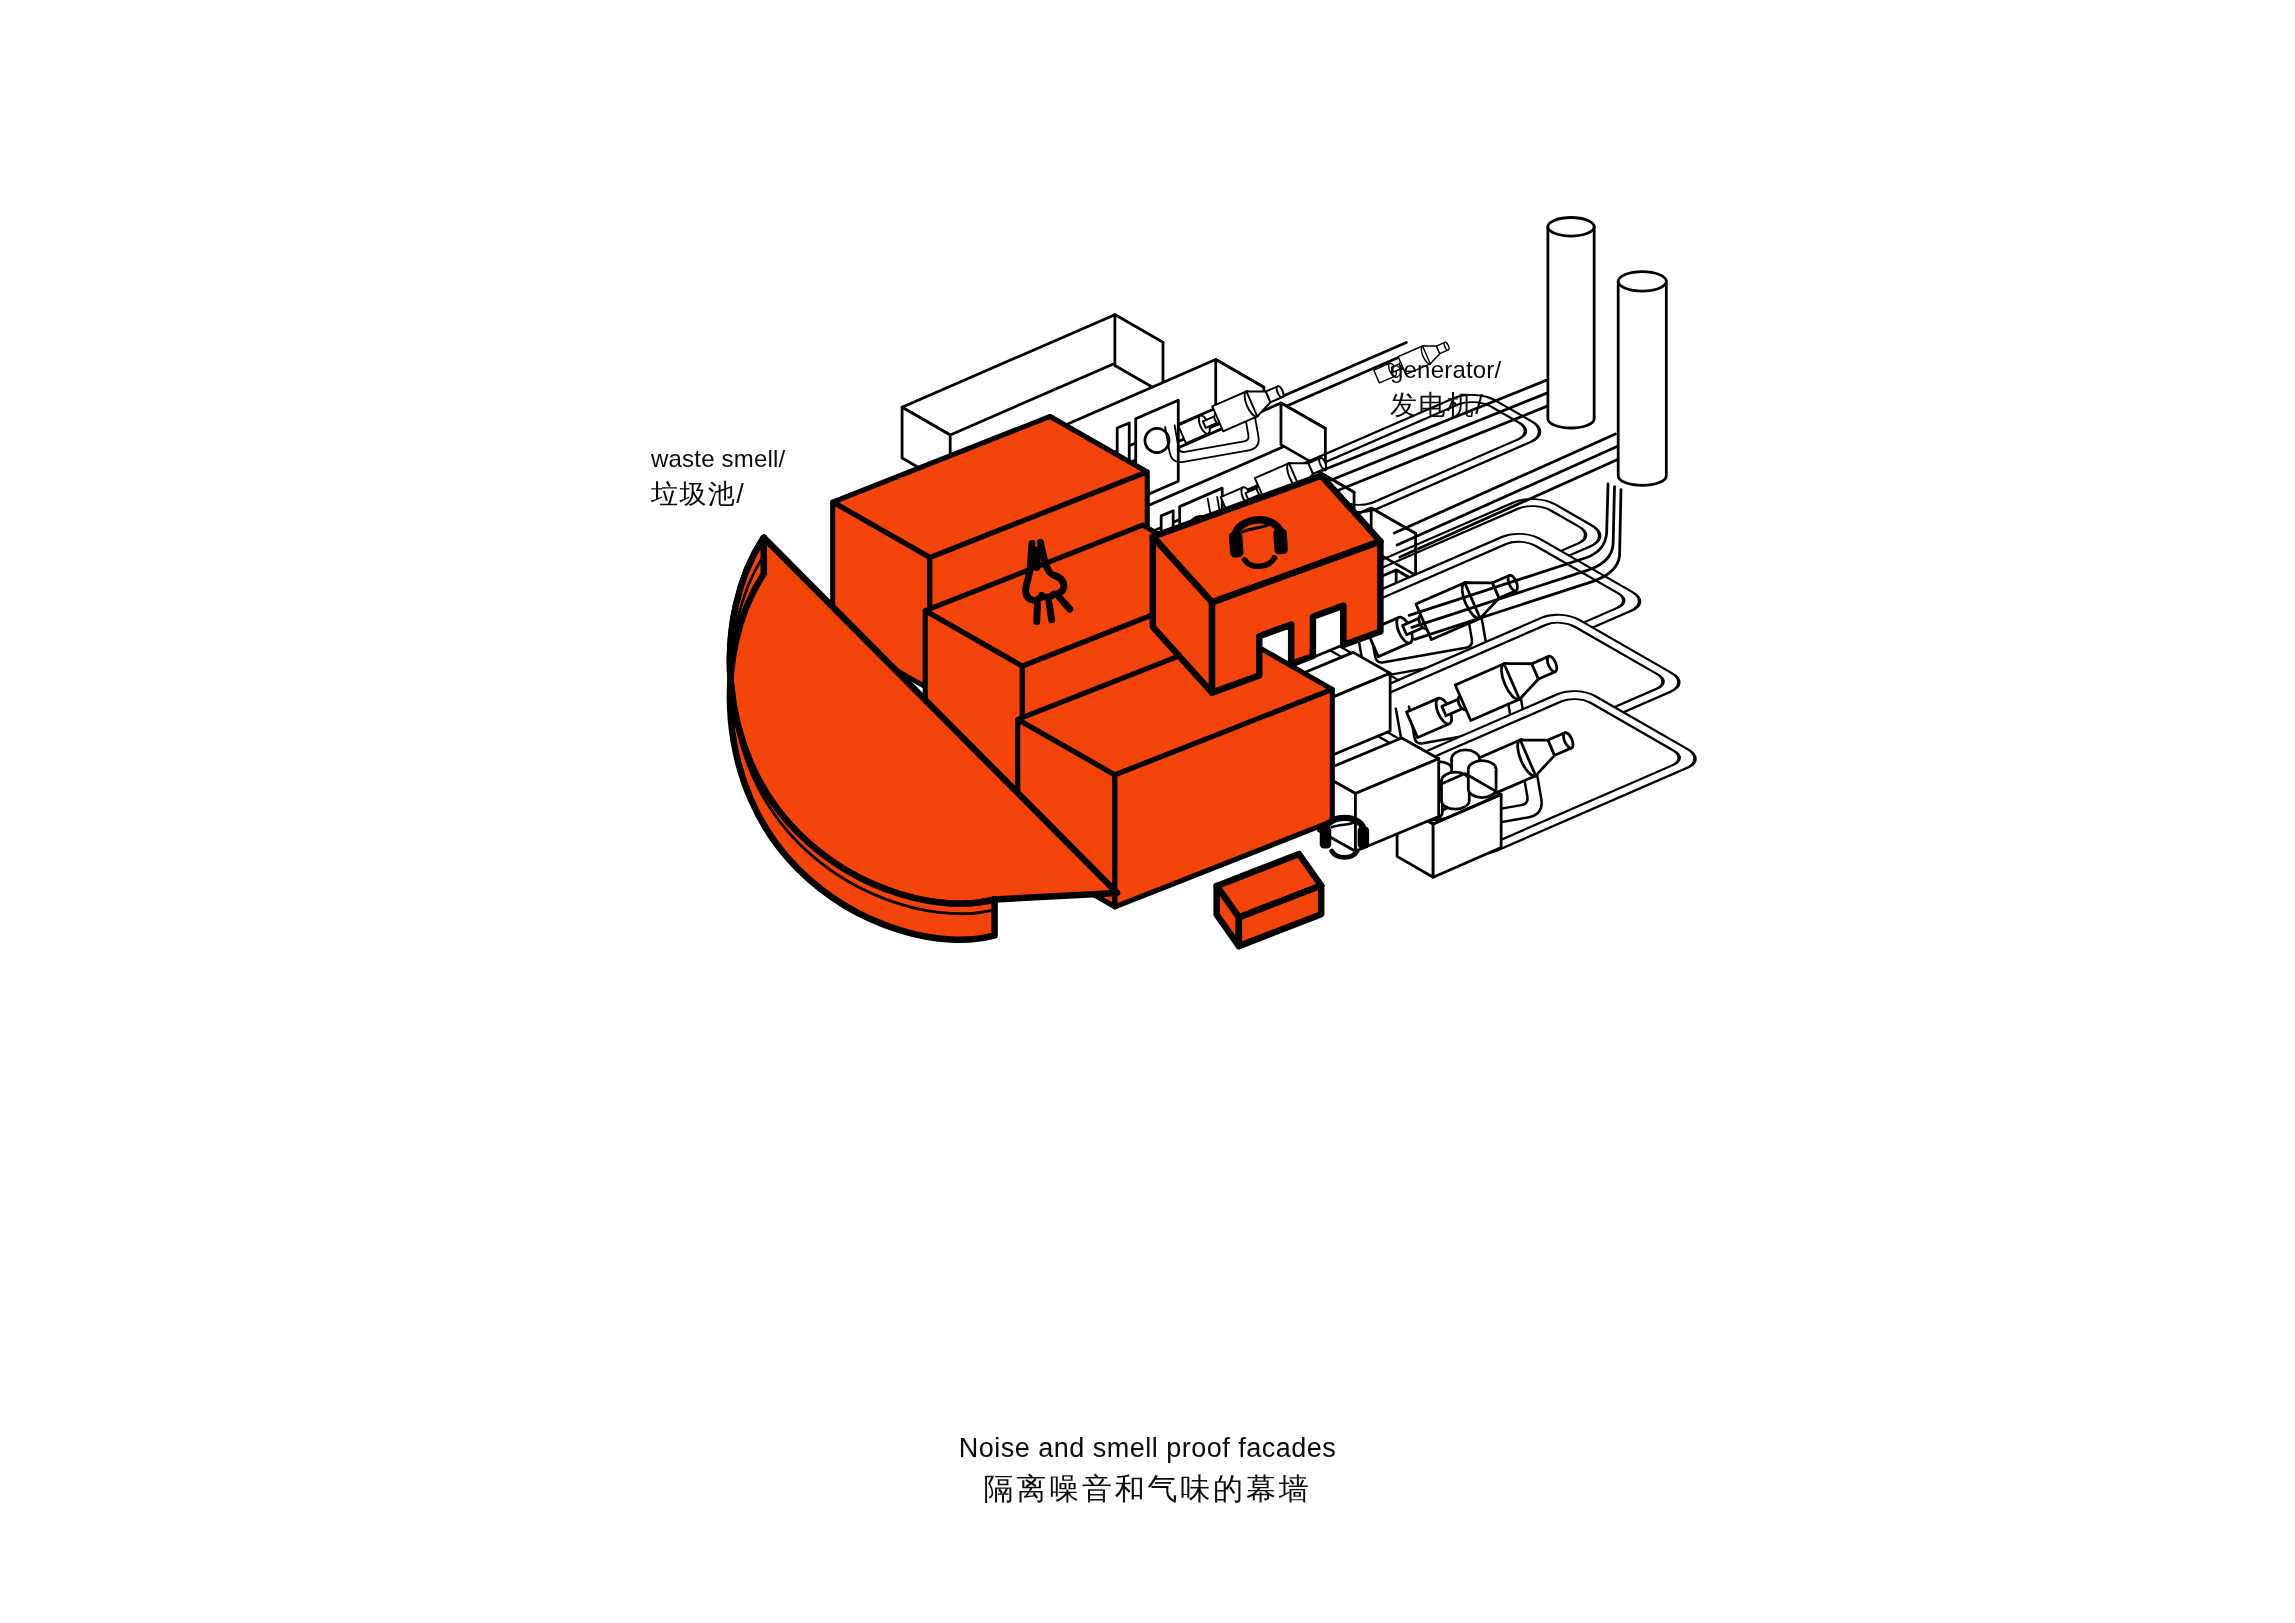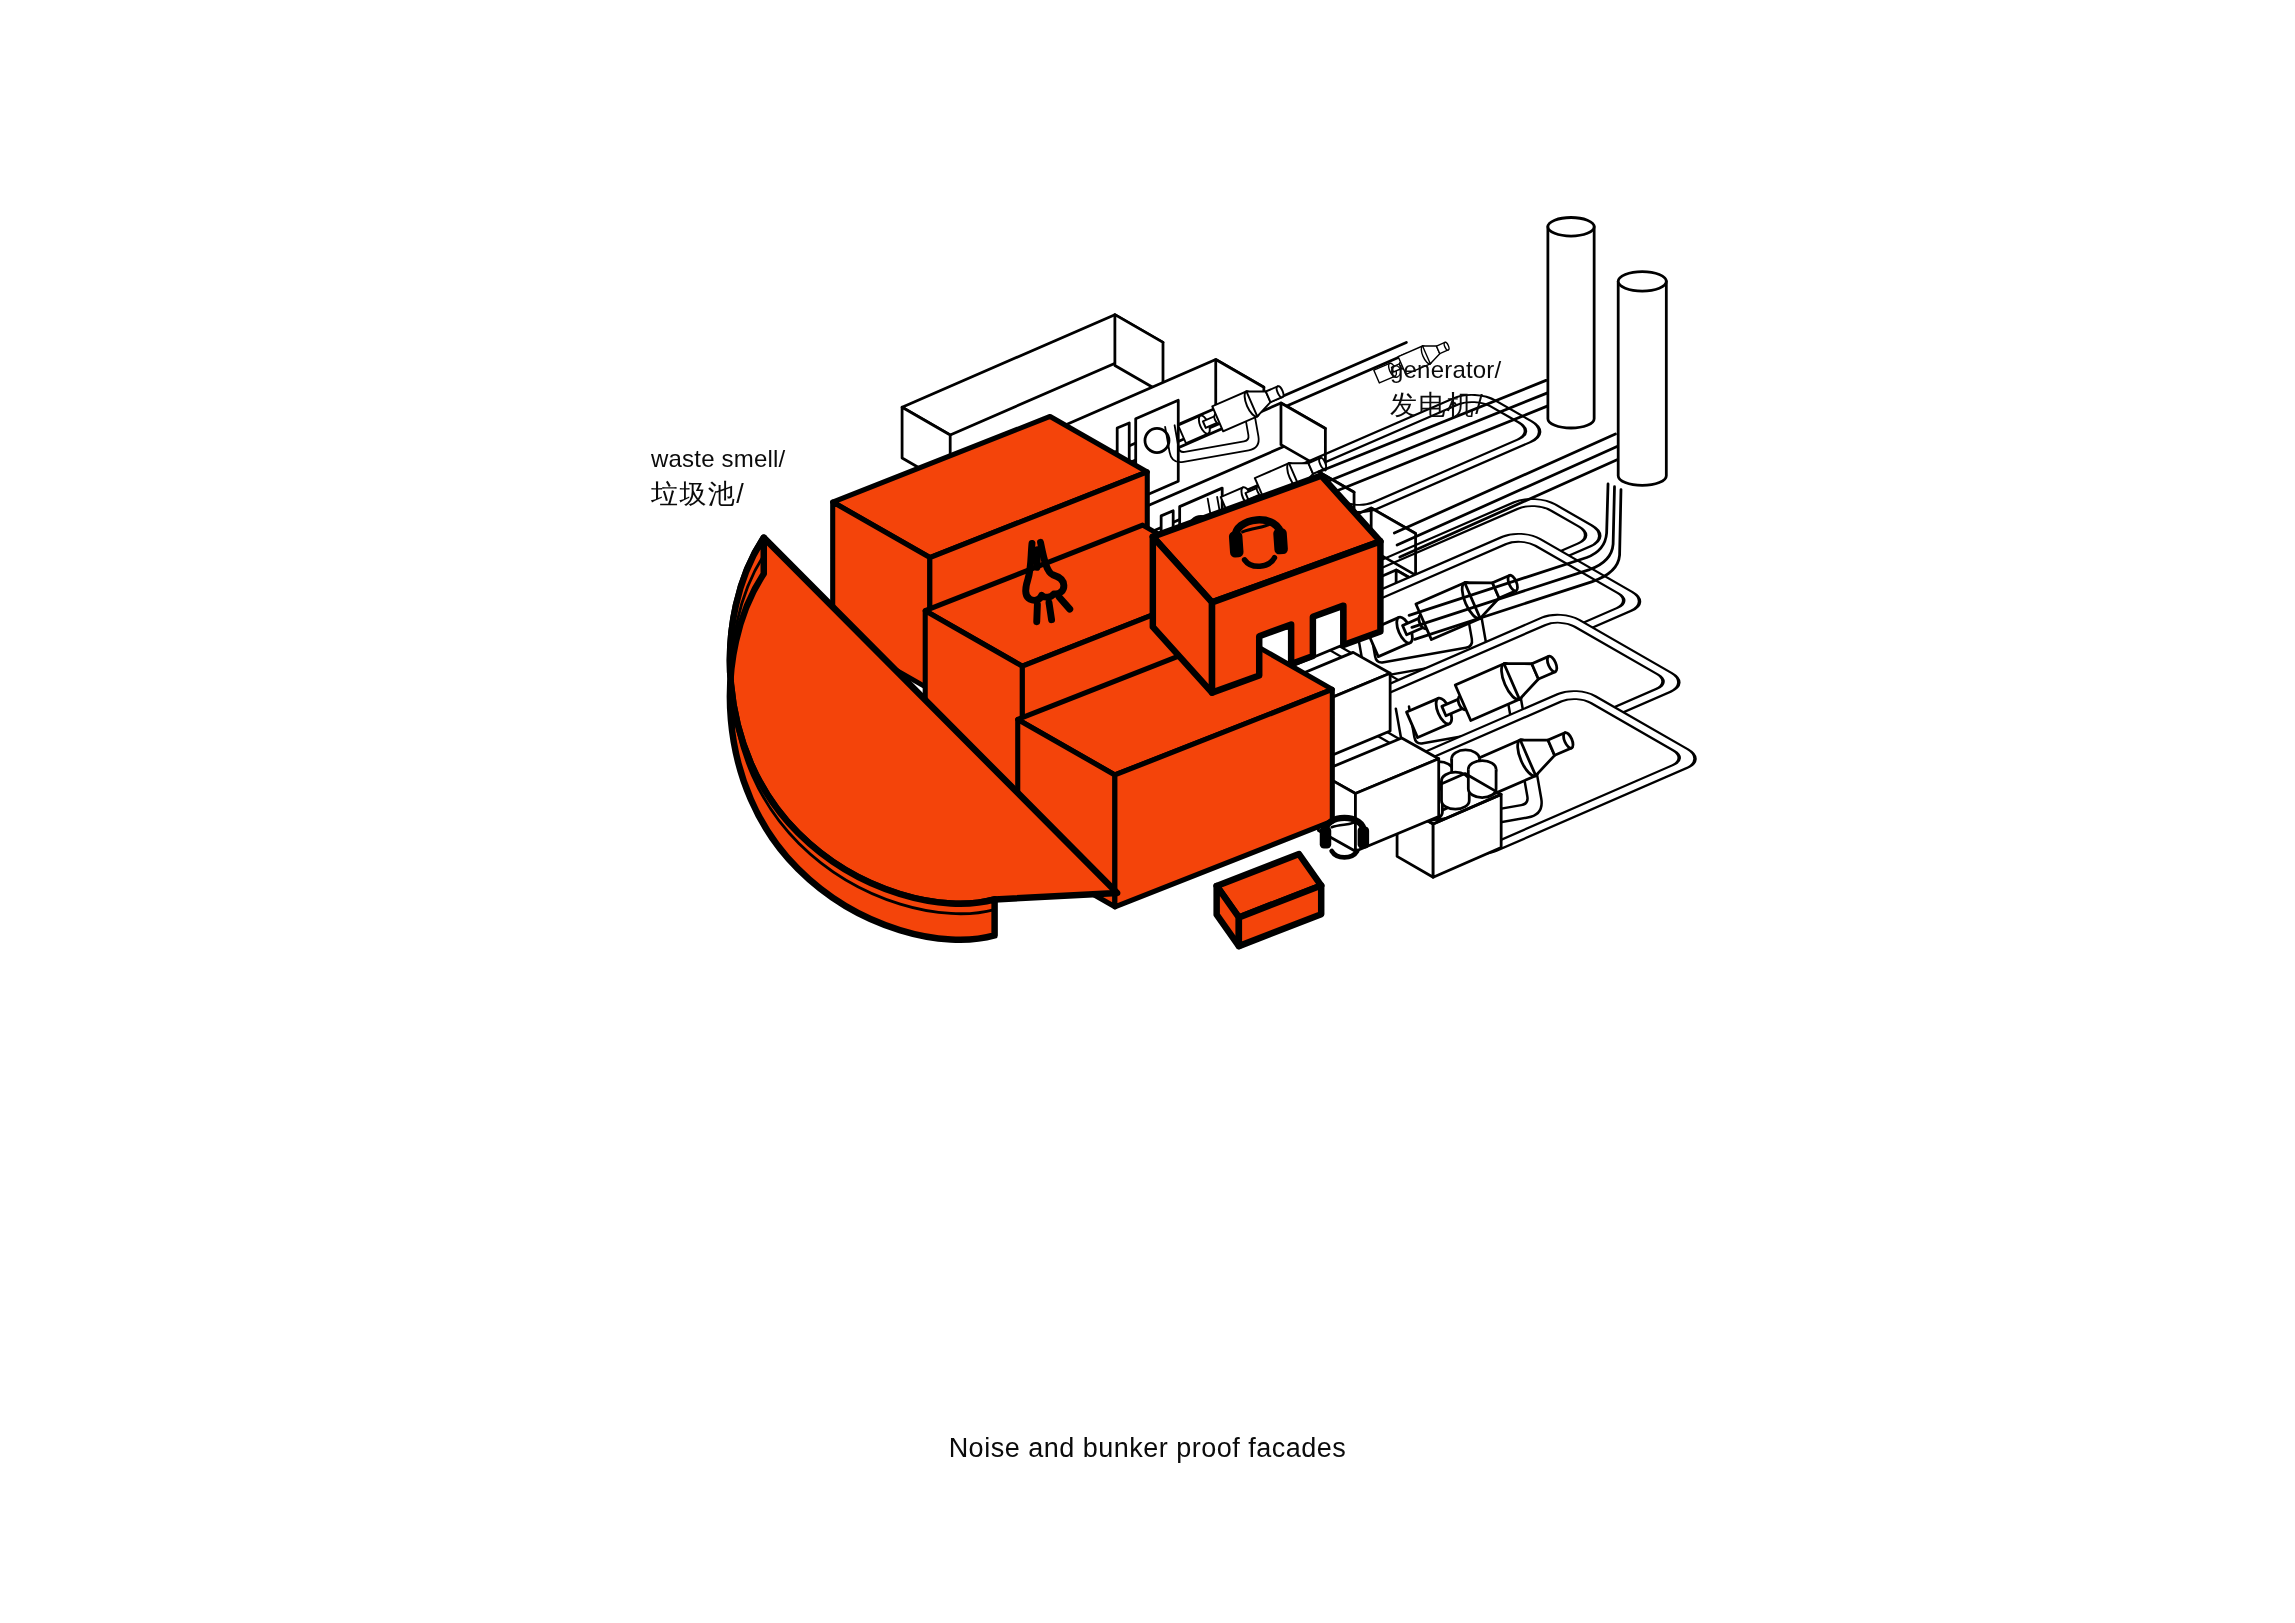--- a/index.html
+++ b/index.html
@@ -262,17 +262,18 @@
   <span class="en">waste smell/</span>
   <span class="zh">垃圾池/</span>
 </div>
 
 <div class="label" style="left:1390px;top:354px;">
   <span class="en">generator/</span>
   <span class="zh">发电机/</span>
 </div>
 
 <div class="caption">
-  <span class="en">Noise and bunker proof facades</span>
+  <span class="en">Noise and smell proof facades</span>
+  <span class="zh">隔离噪音和气味的幕墙</span>
 </div>
 
 </div>
 
 
 </body></html>

